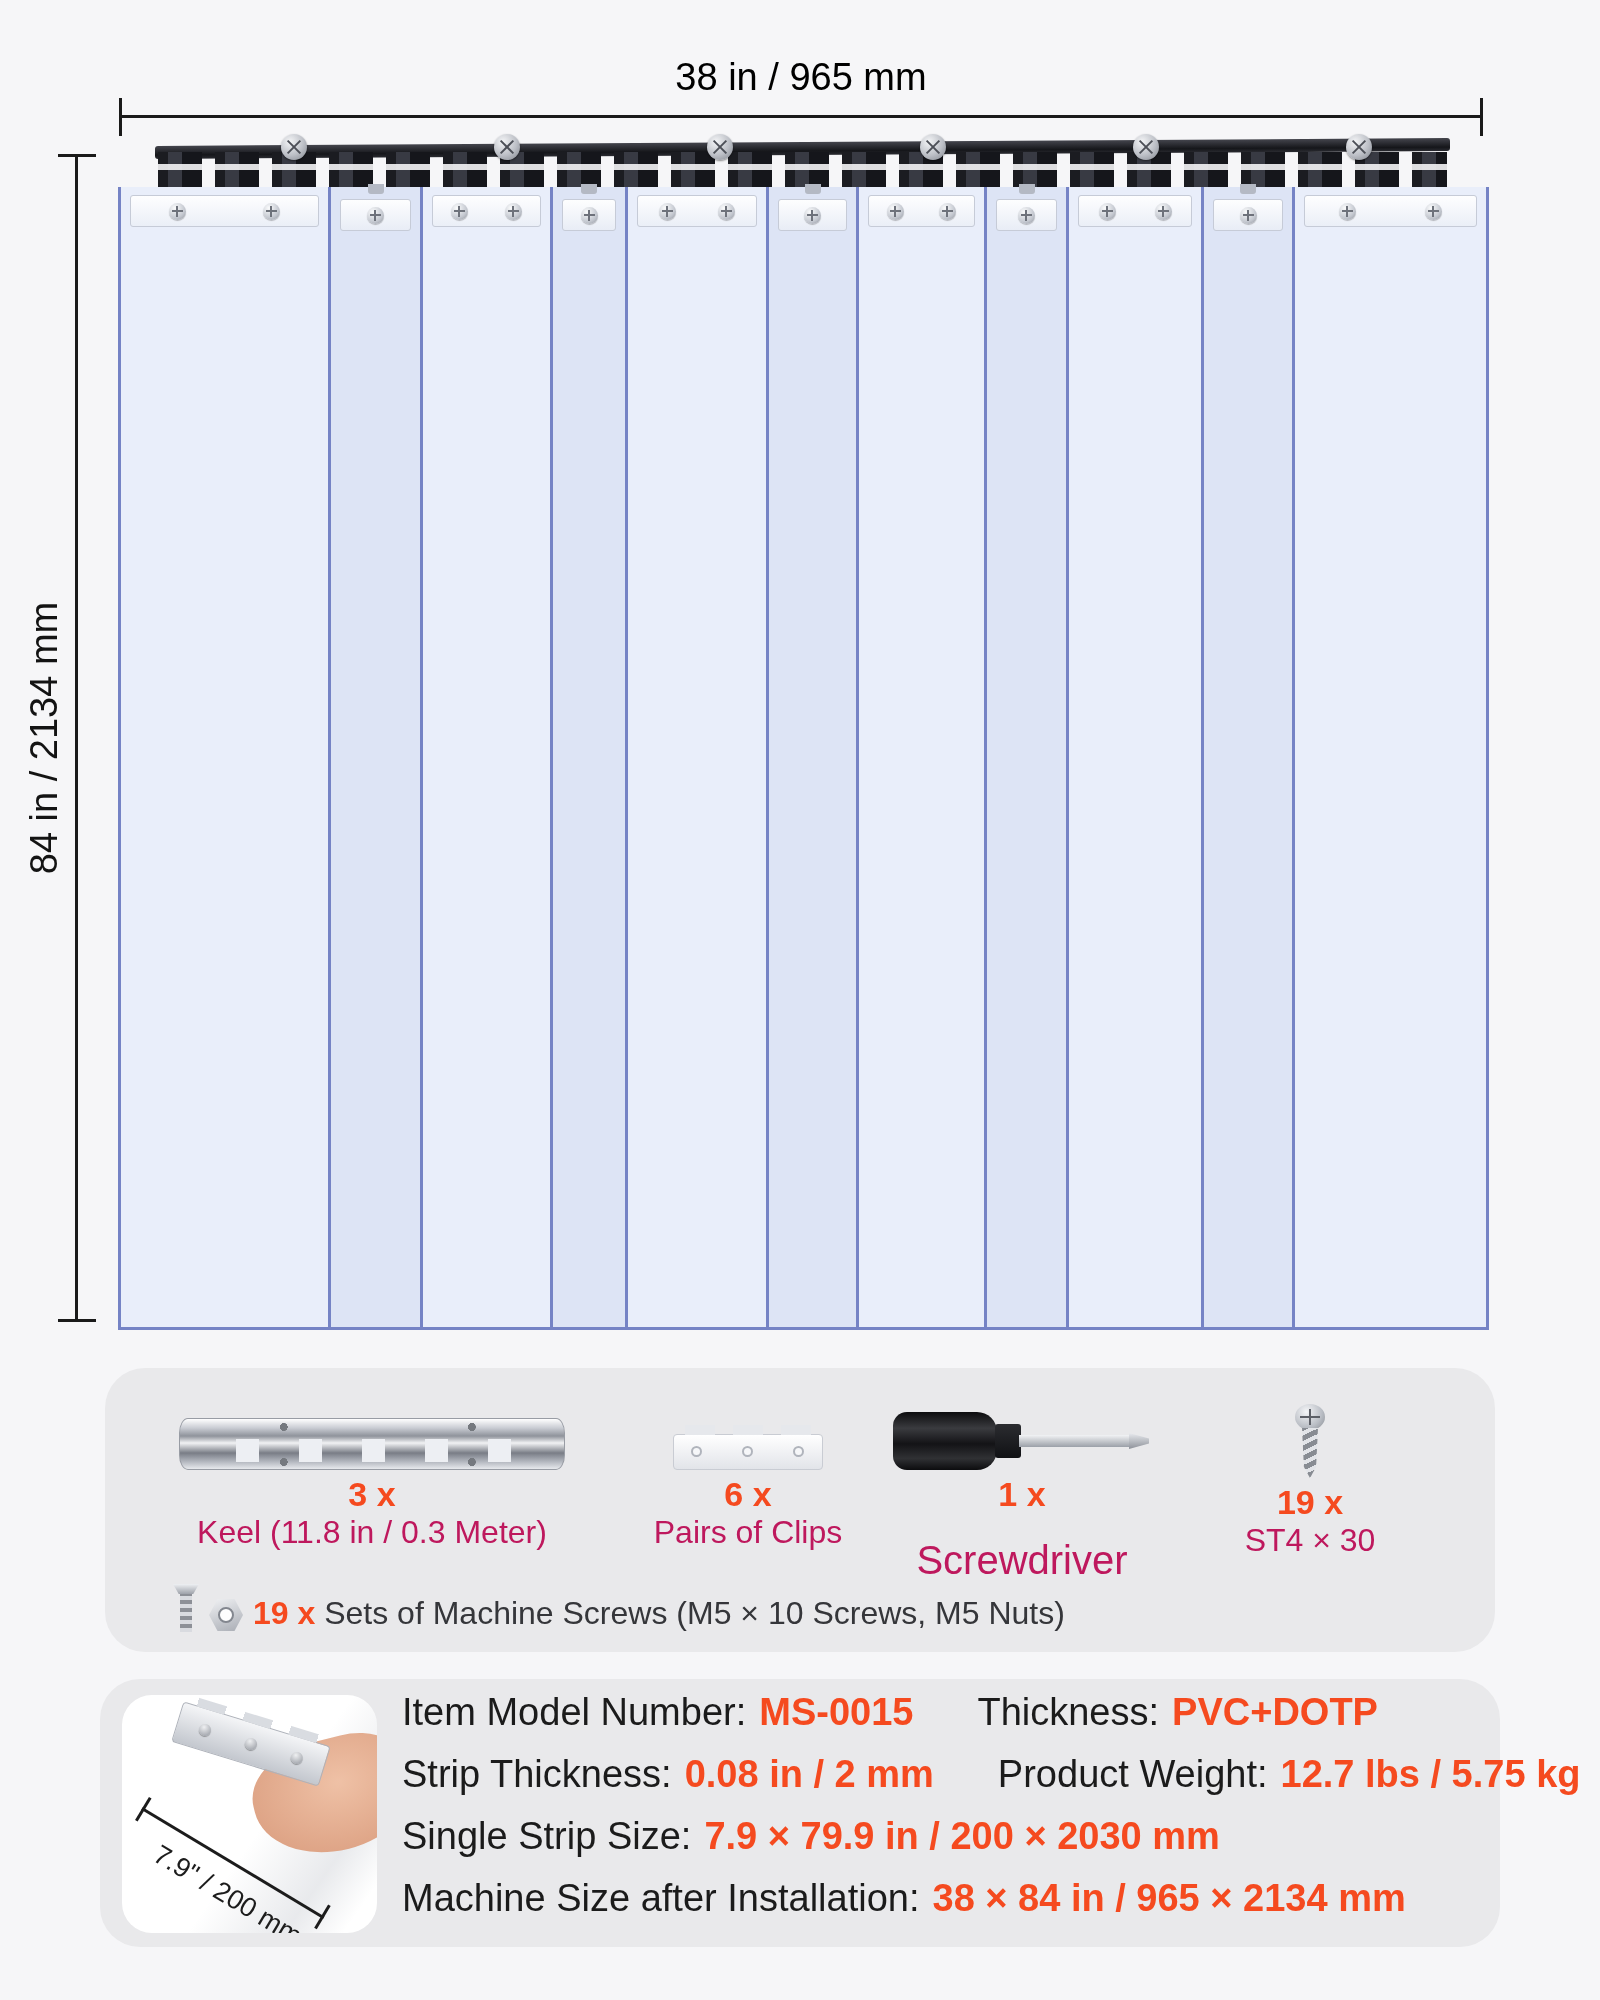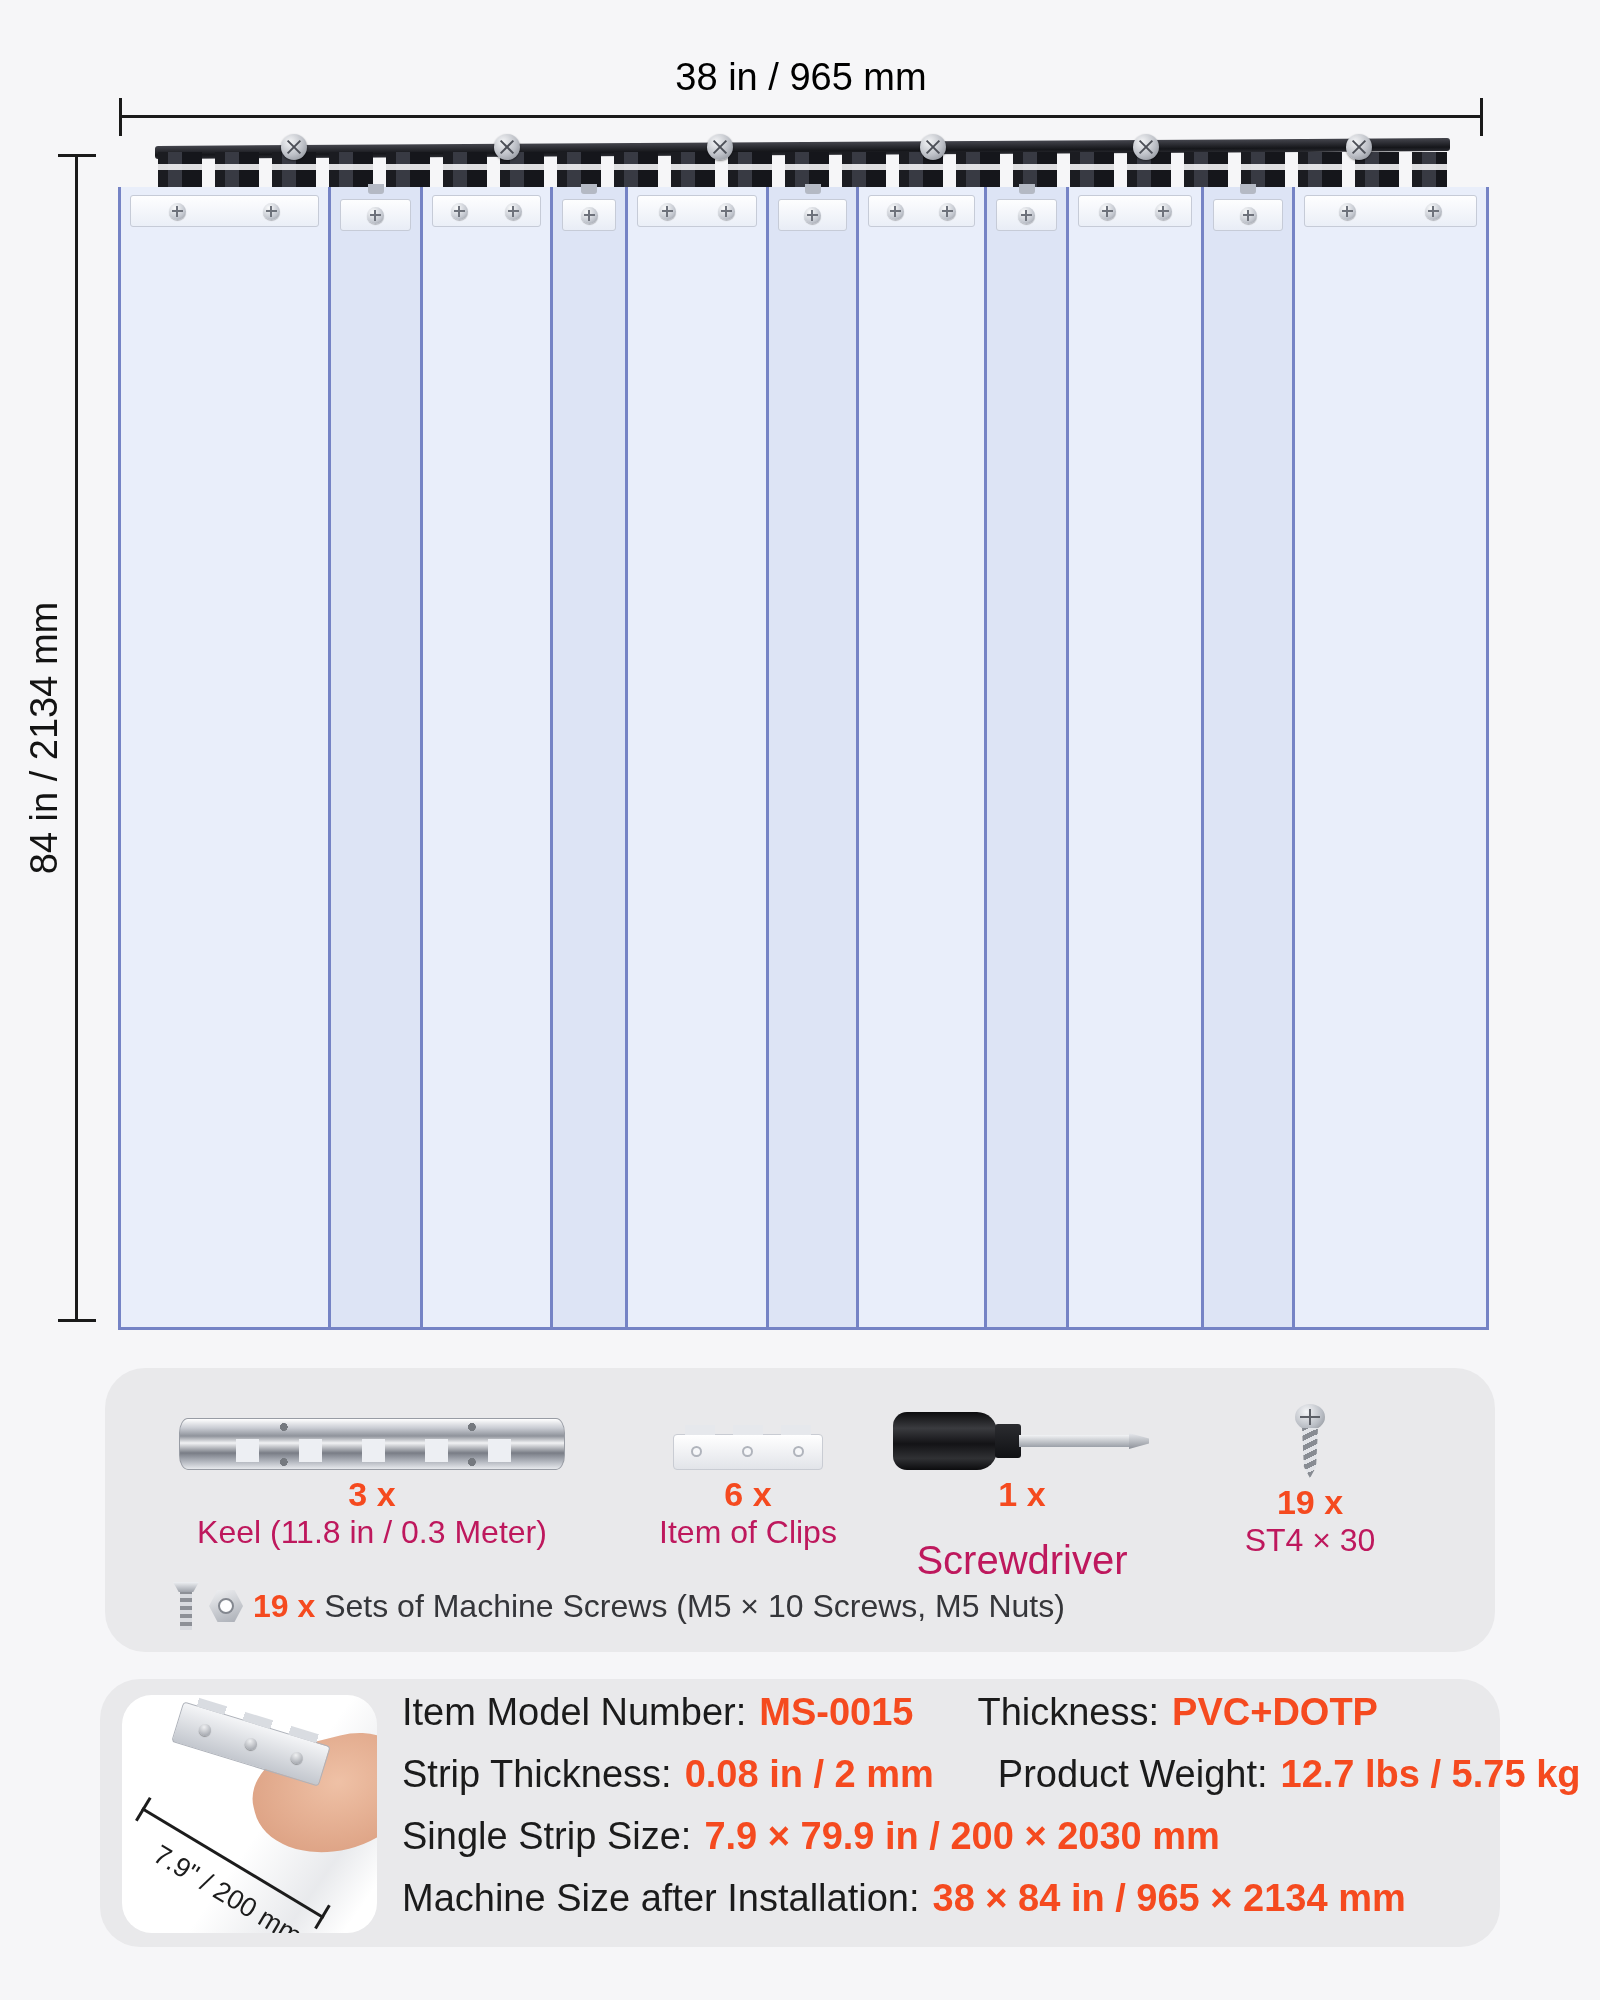--- a/index.html
+++ b/index.html
@@ -95,21 +95,21 @@
   
   .woodscrew-icon{position:relative;width:44px;height:74px;}
   .woodscrew-head{position:absolute;left:7px;top:0;width:30px;height:26px;border-radius:50%;
     background:radial-gradient(circle at 38% 30%,#f5f6f8,#b9bdc4 60%,#85898f);}
   .woodscrew-head::before{content:'';position:absolute;left:5px;right:5px;top:12px;height:2px;background:#5d6067;}
   .woodscrew-head::after{content:'';position:absolute;top:5px;bottom:5px;left:14px;width:2px;background:#5d6067;}
   .woodscrew-shaft{position:absolute;left:14px;top:24px;width:16px;height:50px;
     background:repeating-linear-gradient(-25deg,#e2e4e8 0 4px,#888c93 4px 9px);
     clip-path:polygon(0 0,100% 0,88% 78%,50% 100%,12% 78%);}
   
-  .machine-line{position:absolute;left:68px;top:212px;height:52px;display:flex;align-items:center;gap:10px;}
+  .machine-line{position:absolute;left:68px;top:212px;height:52px;display:flex;align-items:flex-end;gap:10px;}
   .mscrew-icon{position:relative;width:26px;height:48px;}
   .mscrew-head{position:absolute;left:0;top:0;width:26px;height:10px;background:linear-gradient(180deg,#eef0f3,#9ea2aa);
     clip-path:polygon(0 0,100% 0,78% 100%,22% 100%);}
   .mscrew-shaft{position:absolute;left:7px;top:10px;width:12px;height:38px;
     background:repeating-linear-gradient(0deg,#d9dbe0 0 4px,#8d9097 4px 8px);}
   .nut-icon{position:relative;width:34px;height:34px;background:linear-gradient(160deg,#f2f3f5,#a7abb3);
     clip-path:polygon(25% 3%,75% 3%,100% 50%,75% 97%,25% 97%,0 50%);}
   .nut-icon::after{content:'';position:absolute;left:9px;top:9px;width:16px;height:16px;border-radius:50%;
     background:#fdfdfe;border:2px solid #83878f;box-sizing:border-box;}
   .machine-text{font-size:32px;color:#35363a;white-space:nowrap;}
@@ -235,21 +235,21 @@
 
   <div class="acc-col col-clips">
     <div class="acc-icon-wrap">
       <div class="clips-icon">
         <span class="hole" style="left:17px"></span>
         <span class="hole" style="left:68px"></span>
         <span class="hole" style="left:119px"></span>
       </div>
     </div>
     <div class="acc-count">6 x</div>
-    <div class="acc-label">Item of Clips</div>
+    <div class="acc-label">Pairs of Clips</div>
   </div>
 
   <div class="acc-col col-driver">
     <div class="acc-icon-wrap">
       <div class="driver-icon">
         <div class="driver-handle"></div>
         <div class="driver-ferrule"></div>
         <div class="driver-shaft"></div>
         <div class="driver-tip"></div>
       </div>

